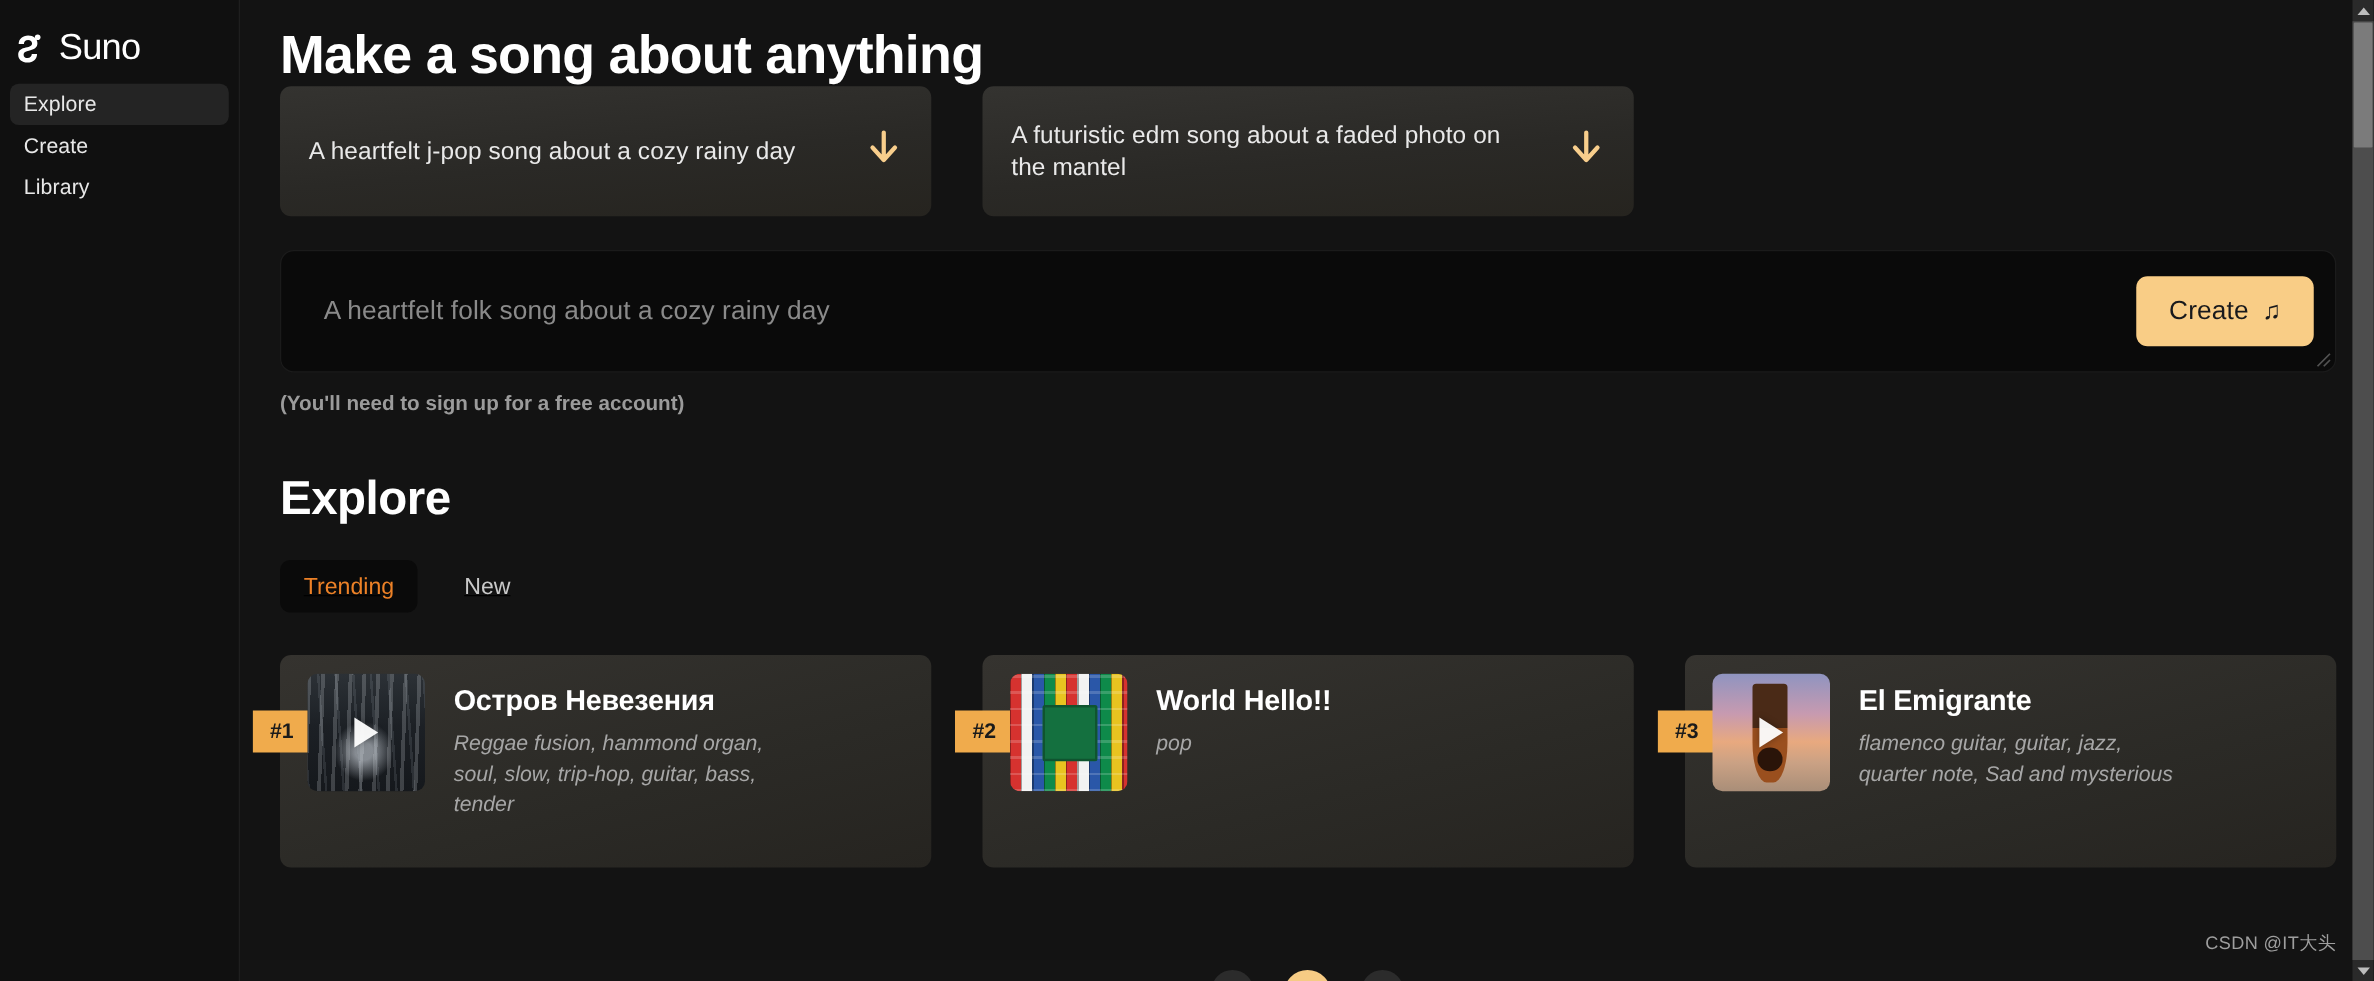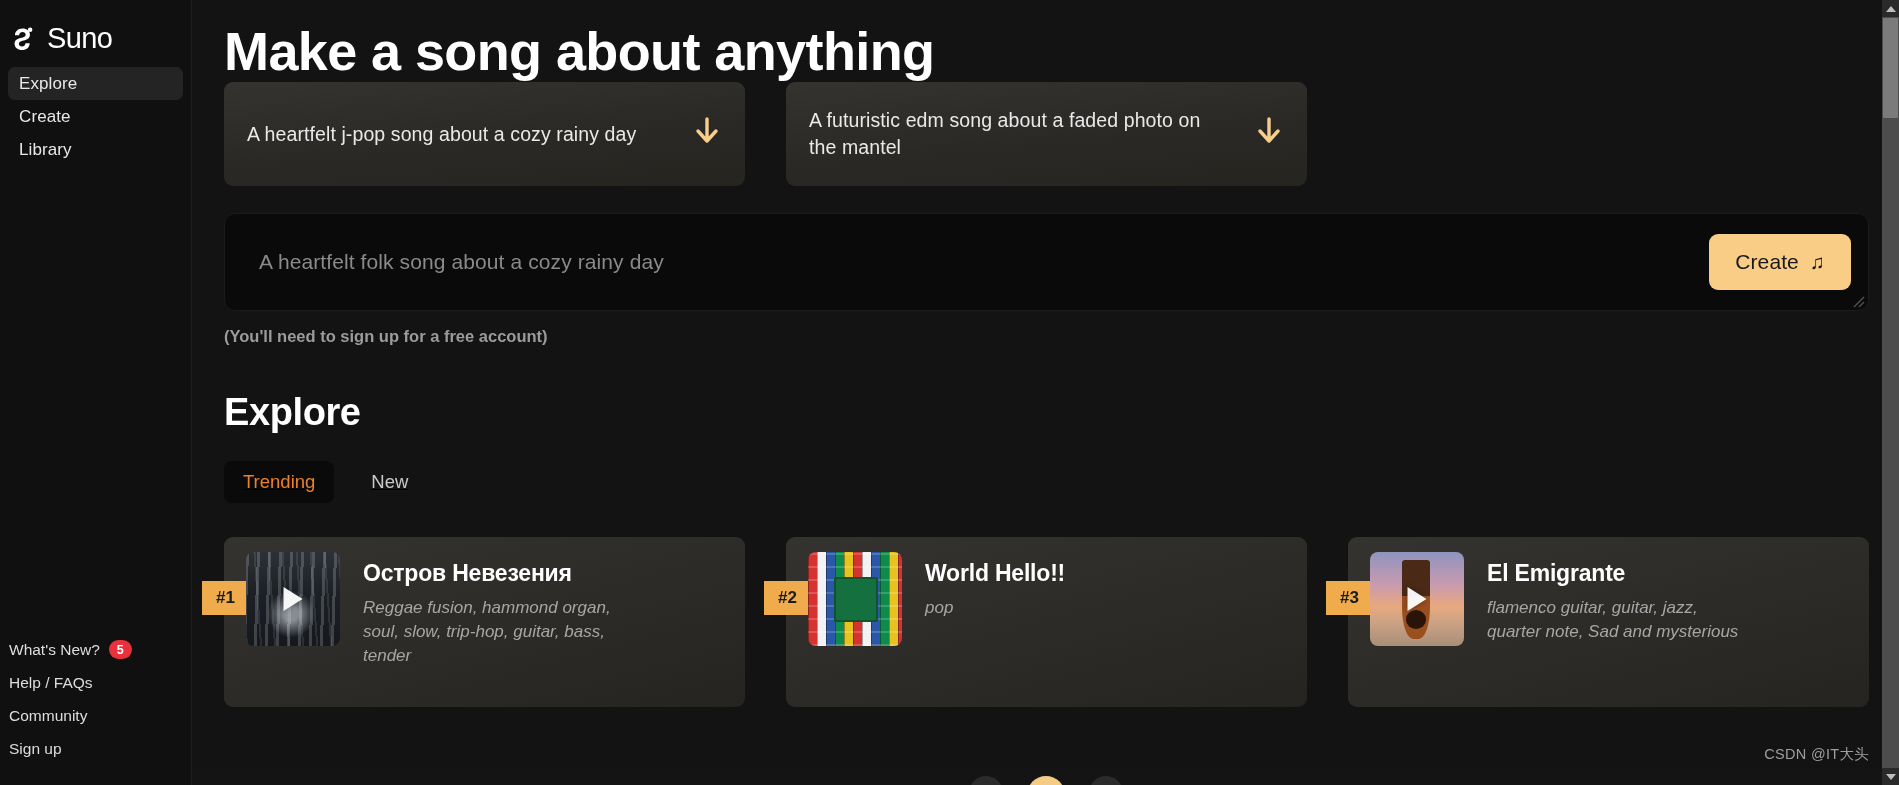--- a/index.html
+++ b/index.html
@@ -52,21 +52,21 @@
 
   
   .main {
     flex: 1; height: 785px; position: relative;
     background: #131313; padding: 0 0 0 0;
     overflow: hidden;
   }
   .main-inner { padding: 16px 30px 0 32px; }
 
   .page-title {
-    color: #fff; font-size: 54px; font-weight: 700;
+    color: #fff; font-size: 43px; font-weight: 700;
     letter-spacing: -0.6px; margin: 4px 0 0 0; line-height: 1.15;
   }
 
   
   .suggestions {
     display: grid; grid-template-columns: repeat(3, 1fr);
     gap: 41px; 
   }
   .sugg-card {
     height: 104px; border-radius: 9px;
@@ -264,35 +264,20 @@
       <div class="nav-item">
         <span>Create</span>
       </div>
       <div class="nav-item">
         <span>Library</span>
       </div>
     </nav>
 
     <div class="sidebar-spacer"></div>
 
-    <nav class="nav-bottom">
-      <div class="nav-b-item">
-        <span>What's New?</span>
-        <span class="badge">5</span>
-      </div>
-      <div class="nav-b-item">
-        <span>Help / FAQs</span>
-      </div>
-      <div class="nav-b-item">
-        <span>Community</span>
-      </div>
-      <div class="nav-b-item">
-        <span>Sign up</span>
-      </div>
-    </nav>
   </aside>
 
   <main class="main">
     <div class="main-inner">
 
       <h1 class="page-title">Make a song about anything</h1>
 
       <div class="suggestions">
         <div class="sugg-card">
           <span class="sugg-text">A heartfelt j-pop song about a cozy rainy day</span>

